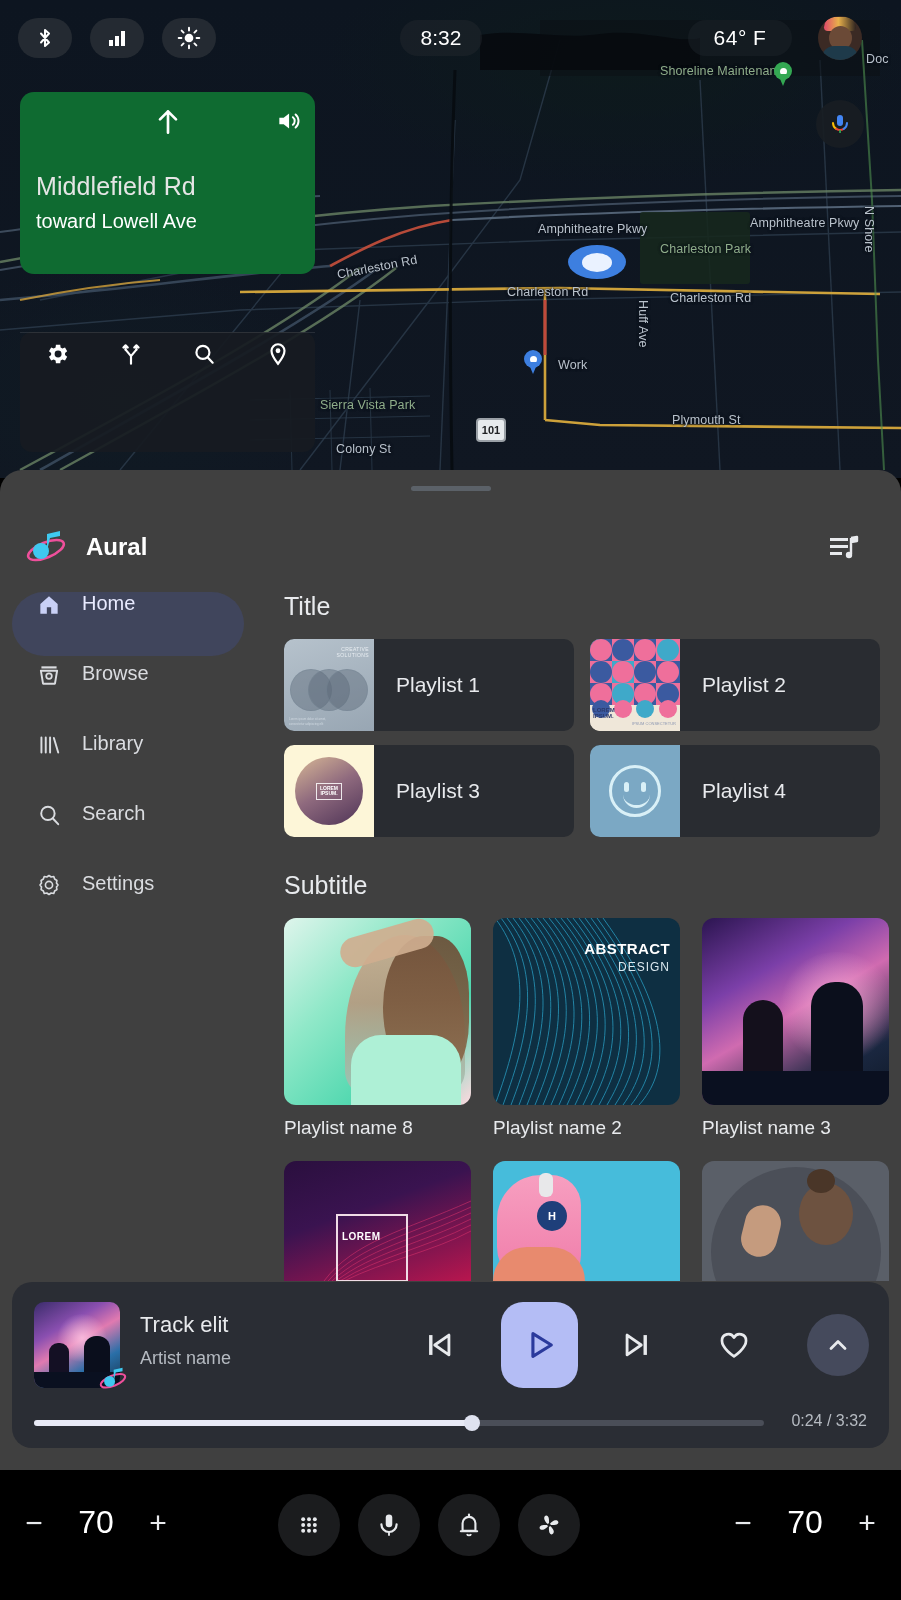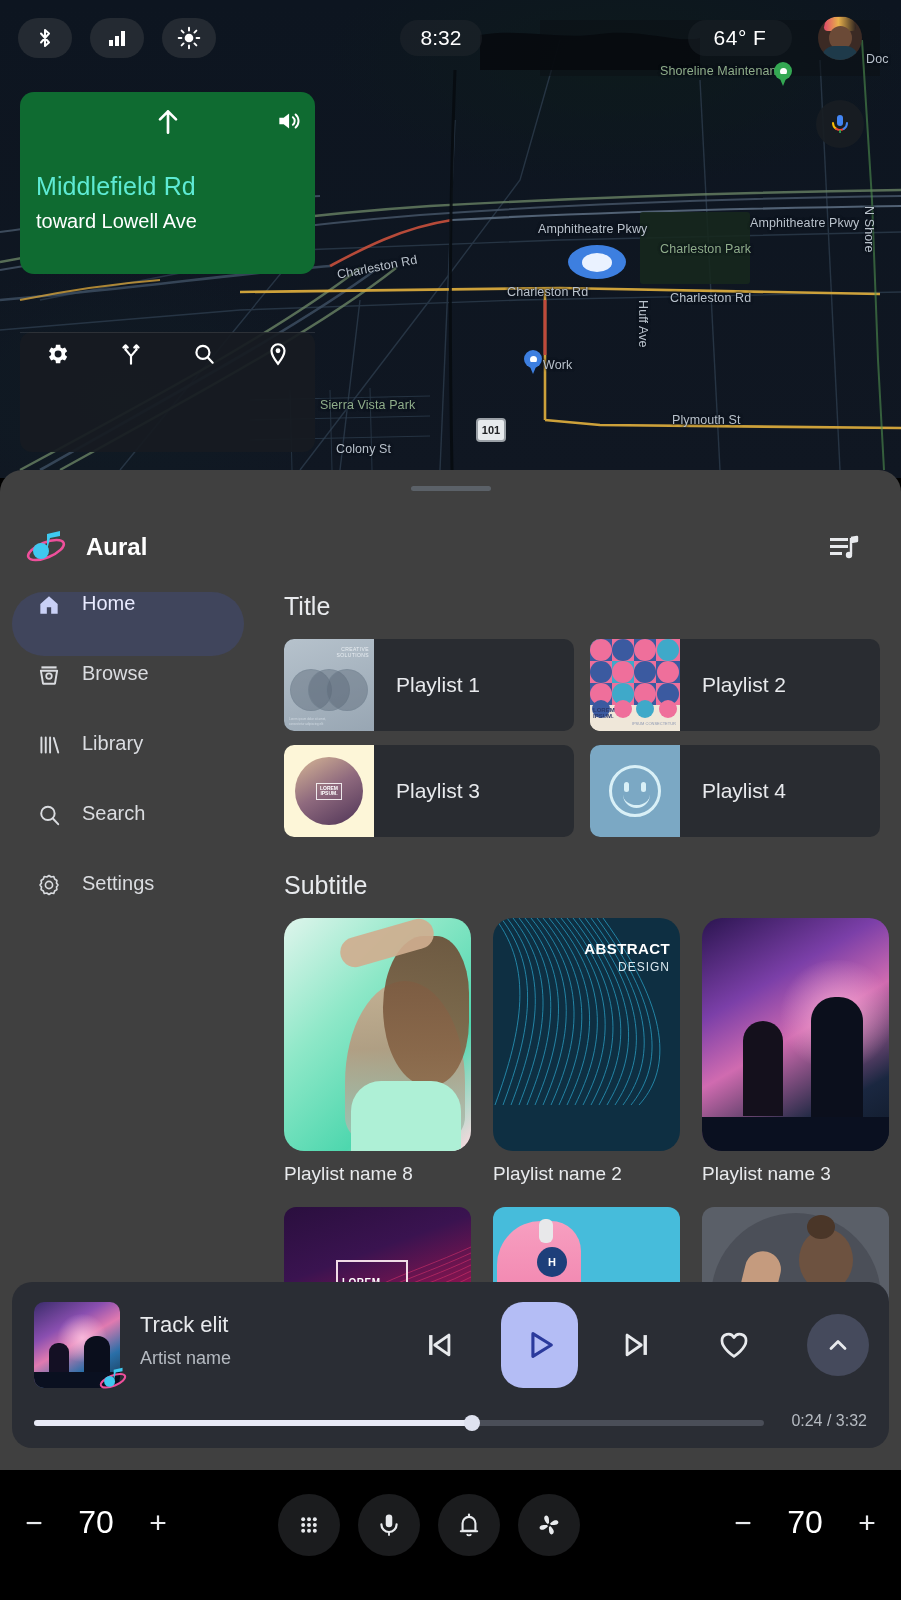--- a/index.html
+++ b/index.html
@@ -60,21 +60,21 @@
      background:#1e3a4a; }
 
   .mic-fab { position:absolute; left:816px; top:100px; width:48px; height:48px; border-radius:50%;
      background:rgba(24,29,35,.92); display:flex; align-items:center; justify-content:center; z-index:7; }
 
   
   .navcard { position:absolute; left:20px; top:92px; width:295px; height:182px; border-radius:14px;
      background:#0f6b31; z-index:6; padding:16px 16px 0 16px; }
   .navcard .maneuver { position:absolute; left:50%; top:14px; transform:translateX(-50%); }
   .navcard .spk { position:absolute; right:14px; top:16px; }
-  .navcard .road { position:absolute; left:16px; top:80px; font-size:25px; color:#5eead4; letter-spacing:.1px; }
+  .navcard .road { position:absolute; left:16px; top:80px; font-size:25px; color:#e5e5e5; letter-spacing:.1px; }
   .navcard .toward { position:absolute; left:16px; top:118px; font-size:20px; color:#fff; }
 
   .etacard { position:absolute; left:20px; top:332px; width:295px; height:120px; border-radius:12px;
      background:rgba(23,27,33,.93); z-index:6; }
   .eta-row { display:flex; align-items:center; height:76px; padding-left:16px; }
   .eta-x { width:46px; height:46px; border-radius:50%; border:2px solid #9aa0a6;
      display:flex; align-items:center; justify-content:center; flex:none; }
   .eta-text { margin-left:16px; }
   .eta-l1 { font-size:19px; }
   .eta-l1 .g { color:#81c995; }
@@ -105,21 +105,21 @@
   .sec-title { font-size:25px; color:#e8eaed; margin-bottom:18px; }
   .sec-title.two { margin-top:34px; }
 
   .tilegrid { display:grid; grid-template-columns:290px 290px; gap:14px 16px; }
   .tile { height:92px; border-radius:10px; background:#292c31; display:flex; align-items:center;
      overflow:hidden; }
   .tile .art { width:90px; height:92px; flex:none; position:relative; overflow:hidden; }
   .tile .tl { margin-left:22px; font-size:21px; color:#e8eaed; }
 
   .cards { display:grid; grid-template-columns:187px 187px 187px; gap:0 22px; margin-top:4px; }
-  .card .cart { width:187px; height:233px; border-radius:20px; overflow:hidden; position:relative; }
+  .card .cart { width:187px; height:187px; border-radius:12px; overflow:hidden; position:relative; }
   .card .cname { margin-top:12px; font-size:19px; color:#e8eaed; }
   .cards.row2 { margin-top:22px; }
   .cards.row2 .cart { height:120px; border-radius:12px 12px 0 0; }
 
   
   .a1 { background:linear-gradient(160deg,#b6c2cc,#98a6b3); }
   .a1 .c { position:absolute; border-radius:50%; background:rgba(90,105,120,.45);
      border:1px solid rgba(120,135,150,.5); }
   .a1 .t { position:absolute; right:5px; top:7px; font-size:5px; color:#e9eef2; letter-spacing:.4px; text-align:right; }
   .a1 .b { position:absolute; left:5px; bottom:5px; font-size:3px; color:#cfd8e0; line-height:1.5; }
@@ -303,21 +303,21 @@
     <div class="mlabel" style="left:672px; top:413px;">Plymouth St</div>
 
     <div class="user-dot">
         <i></i>
       </div>
 
     <div class="pin" style="left:524px; top:350px;">
       <div class="head"></div>
         <div class="tip"></div>
     </div>
-    <div class="mlabel" style="left:543px; top:358px;">Work</div>
+    <div class="mlabel" style="left:558px; top:358px;">Work</div>
 
     <div class="shield">101</div>
 
     <div class="mic-fab">
       <svg width="24" height="24" viewBox="0 0 24 24">
         <rect x="9" y="3" width="6" height="11" rx="3" fill="#4285f4"></rect>
         <path d="M5 11a7 7 0 0 0 3.3 5.9" stroke="#fbbc05" stroke-width="2" fill="none" stroke-linecap="round"></path>
         <path d="M8.3 16.9a7 7 0 0 0 7.4 0" stroke="#ea4335" stroke-width="2" fill="none" stroke-linecap="round"></path>
         <path d="M15.7 16.9A7 7 0 0 0 19 11" stroke="#4285f4" stroke-width="2" fill="none" stroke-linecap="round"></path>
         <rect x="11.2" y="18" width="1.7" height="3" fill="#34a853"></rect>

